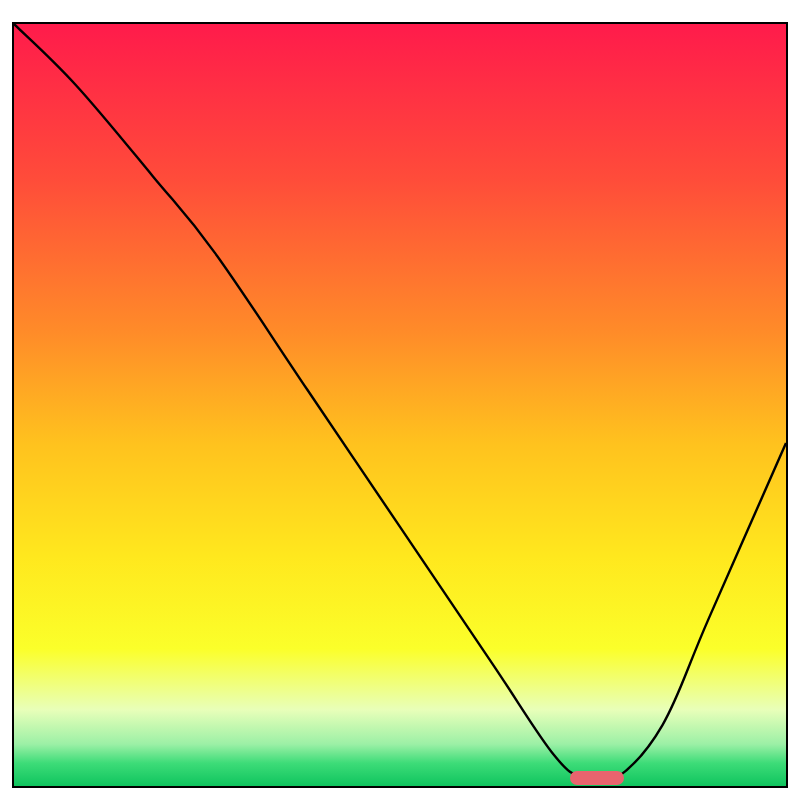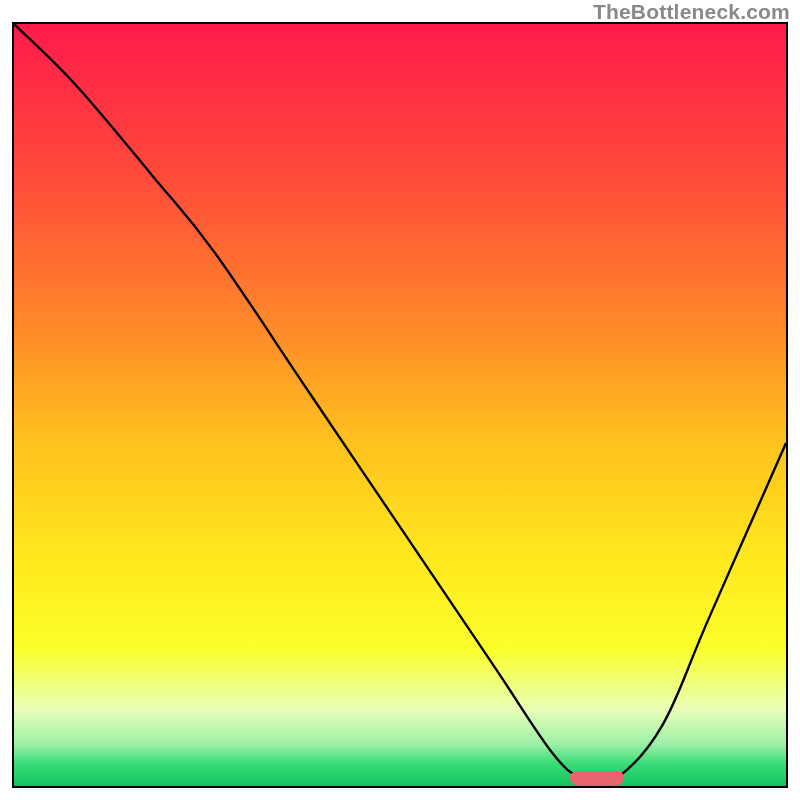--- a/index.html
+++ b/index.html
@@ -80,15 +80,14 @@
     </svg>
 
     <svg class="curve-svg" viewBox="0 0 772 762" preserveAspectRatio="none">
       <path id="curve-path" d="M 0 0 C 11.1168 10.972799999999985, 36.74719999999999 33.52799999999993, 61.76 60.95999999999992 C 86.7728 88.39199999999991, 113.94720000000001 122.22479999999996, 138.96 152.39999999999998 C 163.9728 182.5752, 172.928 190.19520000000003, 200.72 228.60000000000002 C 228.512 267.00480000000005, 260.00960000000003 316.3824, 293.36 365.76 C 326.7104 415.13759999999996, 352.6496 453.54239999999993, 386 502.91999999999996 C 419.3504 552.2976, 450.848 598.932, 478.64 640.08 C 506.43199999999996 681.2280000000001, 523.7248 710.946, 540.4 731.52 C 557.0752 752.0939999999999, 560.1632 750.2652, 571.28 754.38 C 582.3968 758.4947999999999, 588.264 763.9812, 602.16 754.38 C 616.0559999999999 744.7788, 631.8048 729.8435999999999, 648.48 701.04 C 665.1552 672.2364, 672.5664 645.1092, 694.8000000000001 594.36 C 717.0336000000001 543.6108, 758.104 450.6468, 772 419.09999999999997" fill="none" stroke="#000000" stroke-width="2.4"></path>
     </svg>
 
     <div id="marker" class="marker" style="left: 555.84px; width: 54.04px; top: 747.38px; height: 14px; background: rgb(232, 100, 110);"></div>
 
   </div>
 
-  <div class="watermark">TheBottleneck.com</div>
 
 </div>
 
 </body></html>

